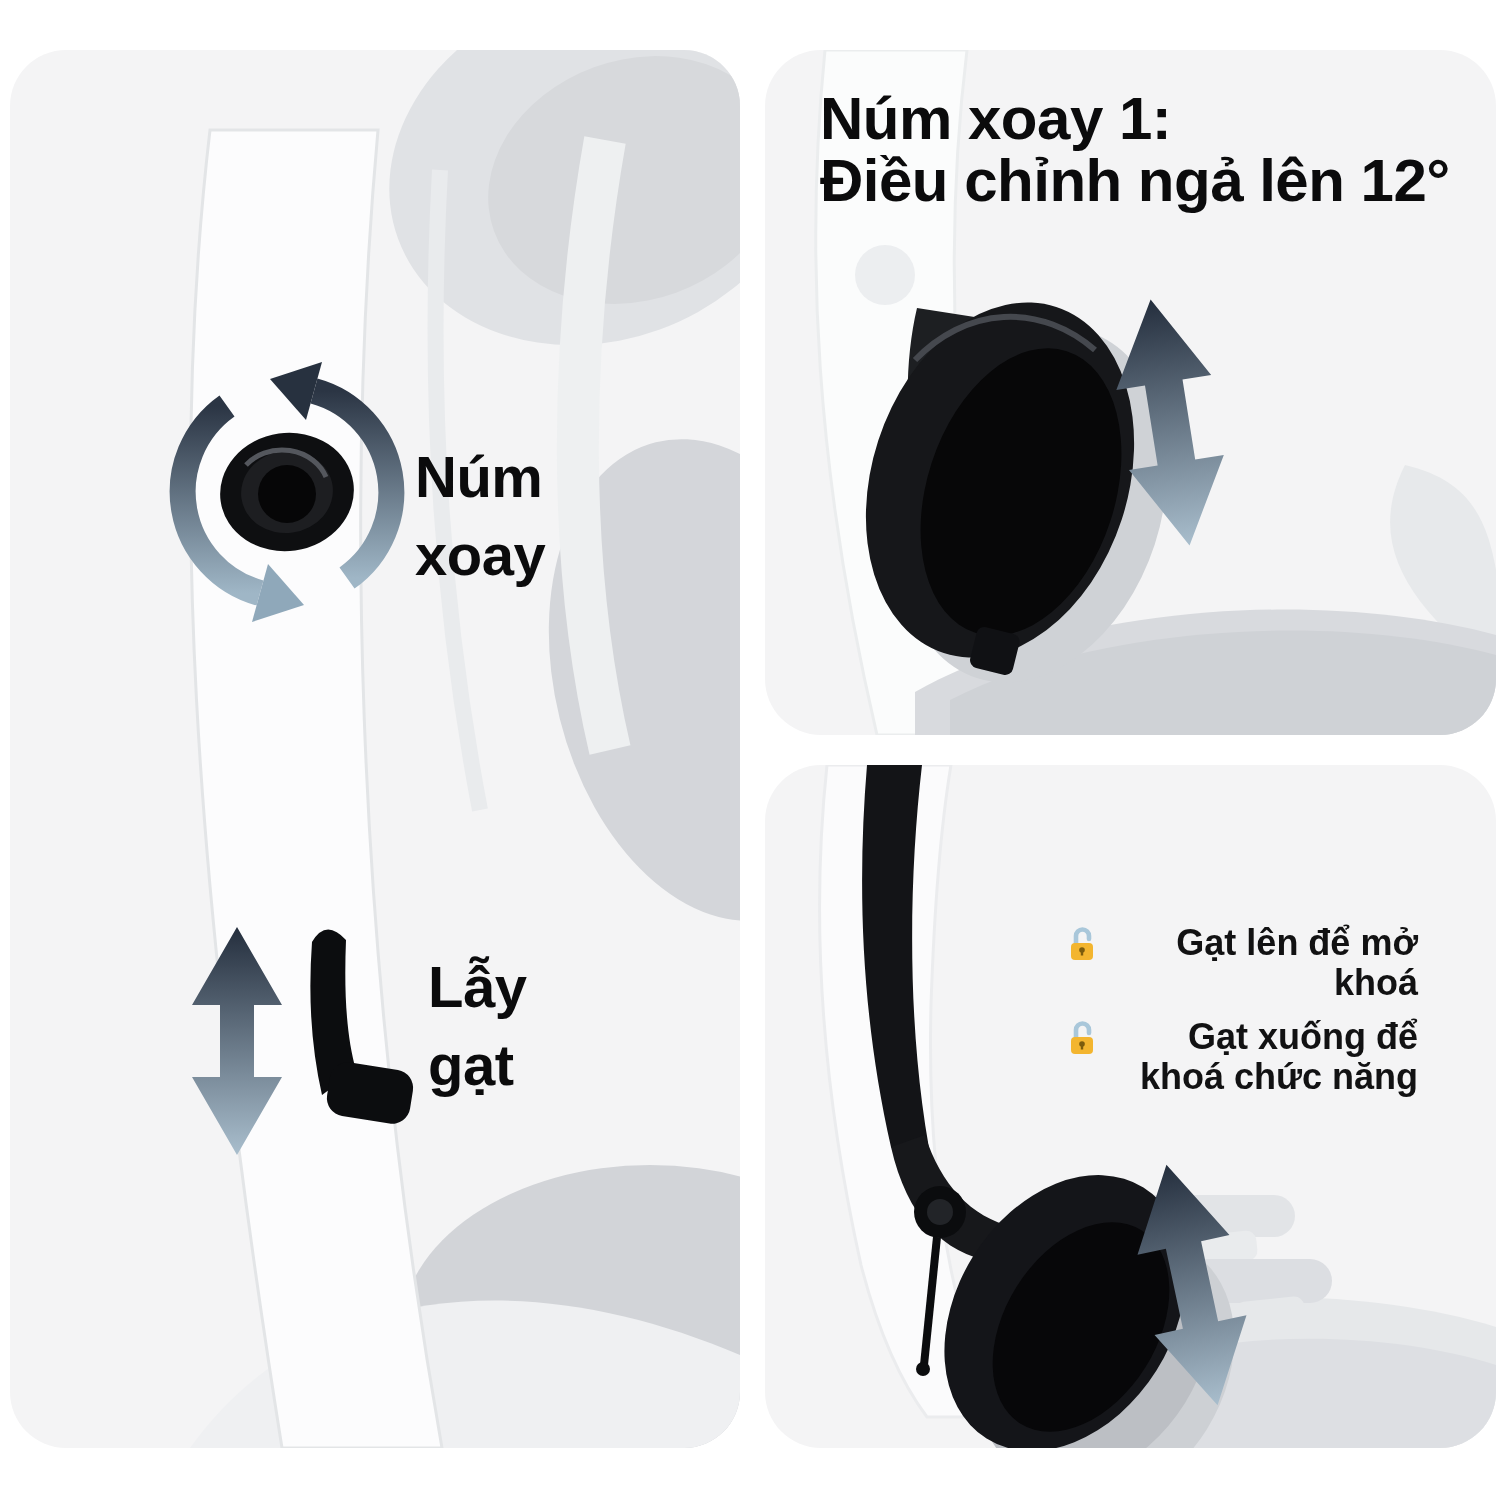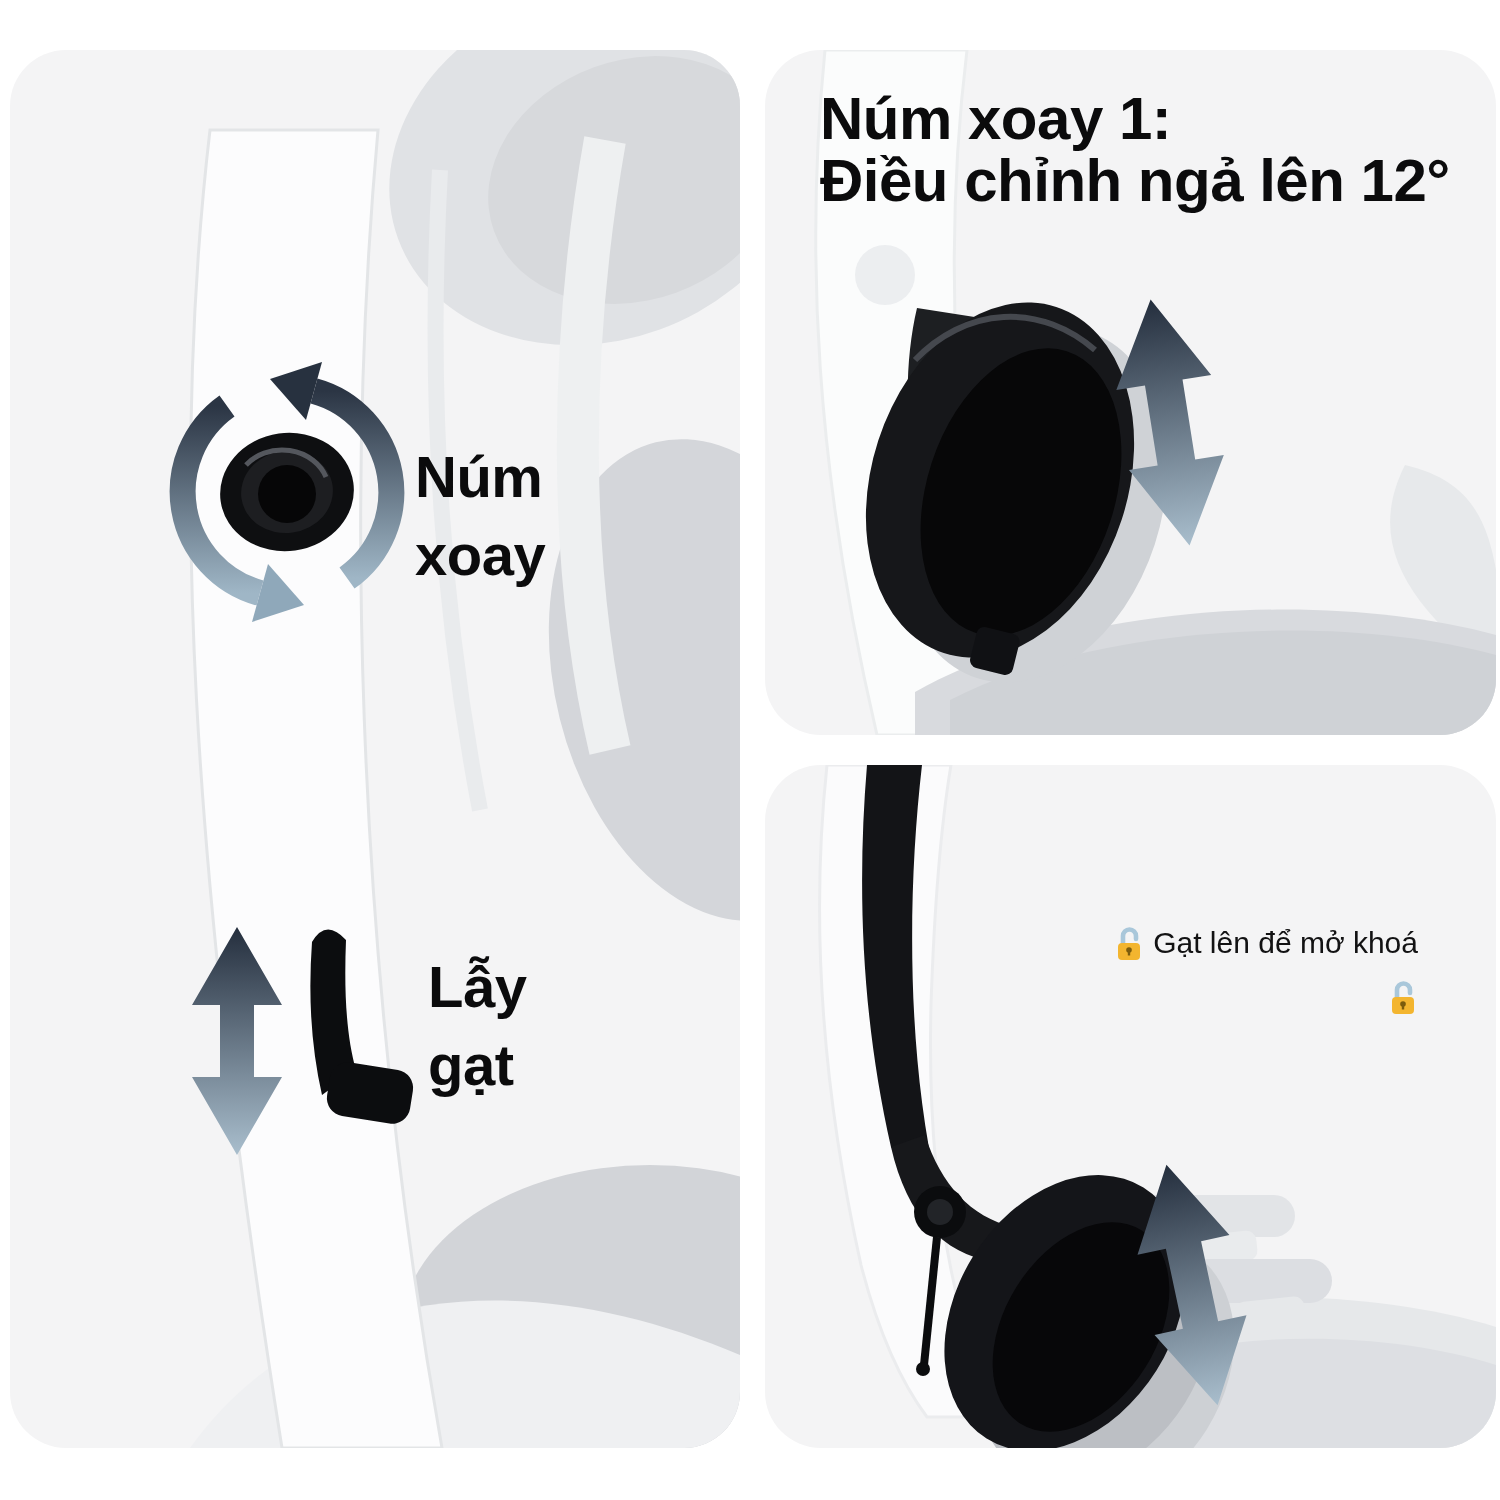--- a/index.html
+++ b/index.html
@@ -14,21 +14,21 @@
                letter-spacing:-0.5px;color:#0b0b0c;white-space:nowrap;}
   #title-knob{left:55px;top:38px;}
   #title-lever{left:34px;top:30px;}
   .chair-label{position:absolute;z-index:3;font-weight:bold;font-size:58px;line-height:78px;
                color:#0b0b0c;letter-spacing:-0.5px;}
   #label-knob{left:405px;top:388px;width:150px;}
   #label-lever{left:418px;top:898px;width:150px;}
   .notes{position:absolute;z-index:3;right:78px;top:158px;width:430px;
          display:flex;flex-direction:column;align-items:flex-end;gap:14px;}
   .note-row{display:flex;justify-content:flex-end;align-items:flex-start;gap:9px;}
-  .note-text{font-weight:normal;font-size:30px;line-height:40px;text-align:right;
+  .note-text{font-weight:bold;font-size:36px;line-height:40px;text-align:right;
              max-width:312px;color:#121213;}
   .lock{flex:0 0 auto;margin-top:3px;}
 </style>
 </head>
 <body>
 
 <section class="panel" id="panel-left">
   <svg class="art" width="730" height="1398" viewBox="0 0 730 1398">
     <defs>
       <linearGradient id="g1" x1="0" y1="0" x2="0" y2="1">
@@ -152,15 +152,16 @@
       </svg>
       <span class="note-text">Gạt lên để mở khoá</span>
     </div>
     <div class="note-row">
       <svg class="lock" width="30" height="36" viewBox="0 0 30 36">
         <path d="M9,18 V10 a6.5,6.5 0 0 1 13,0 v3" fill="none" stroke="#a9c7da" stroke-width="4.6" stroke-linecap="round"></path>
         <rect x="4" y="17" width="22" height="17" rx="4" fill="#f3b52f"></rect>
         <circle cx="15" cy="24" r="2.8" fill="#7c5c0d"></circle>
         <rect x="13.8" y="24" width="2.4" height="5.5" fill="#7c5c0d"></rect>
       </svg>
+      <span class="note-text">Gạt xuống để khoá chức năng</span>
     </div>
   </div>
 </section>
 
 </body></html>

